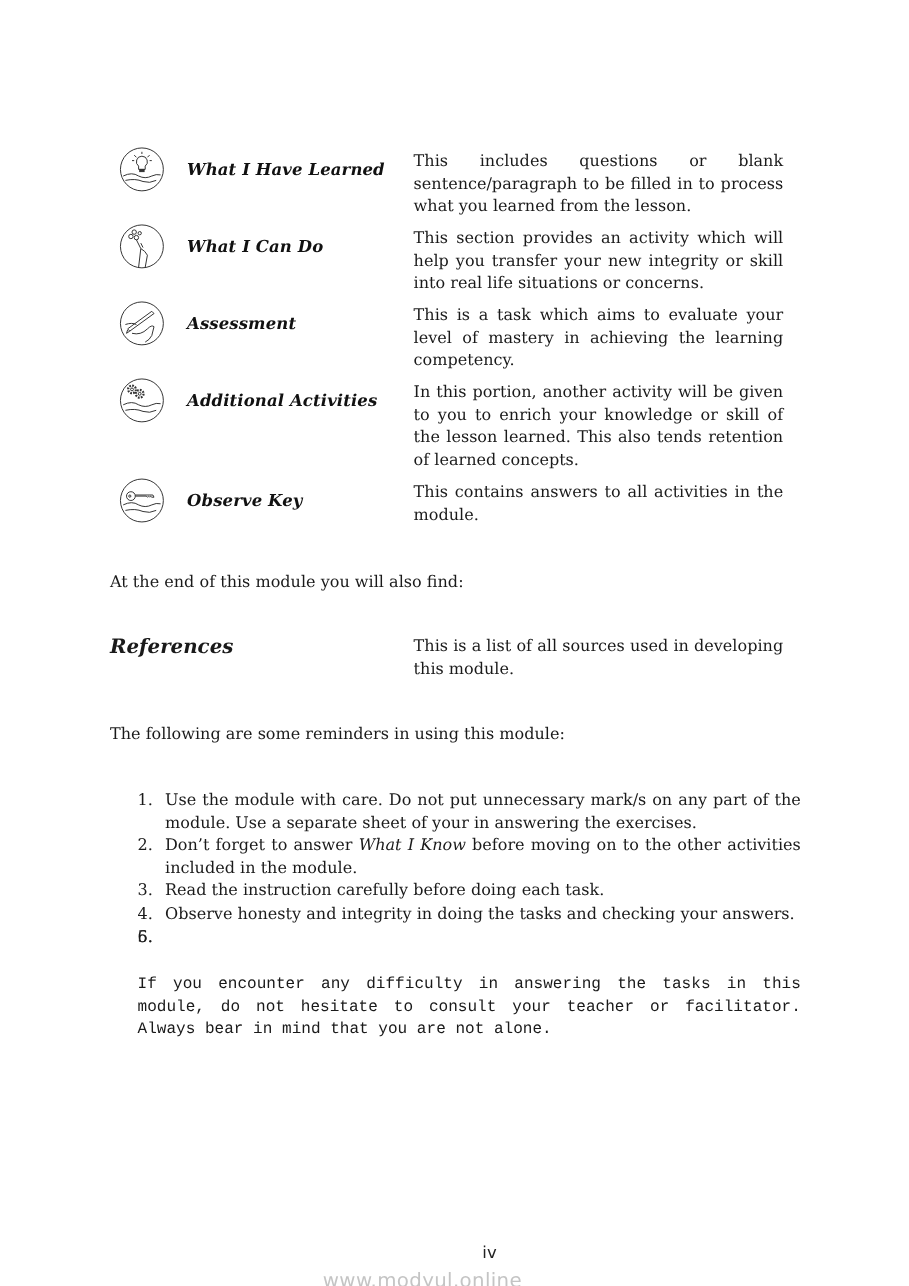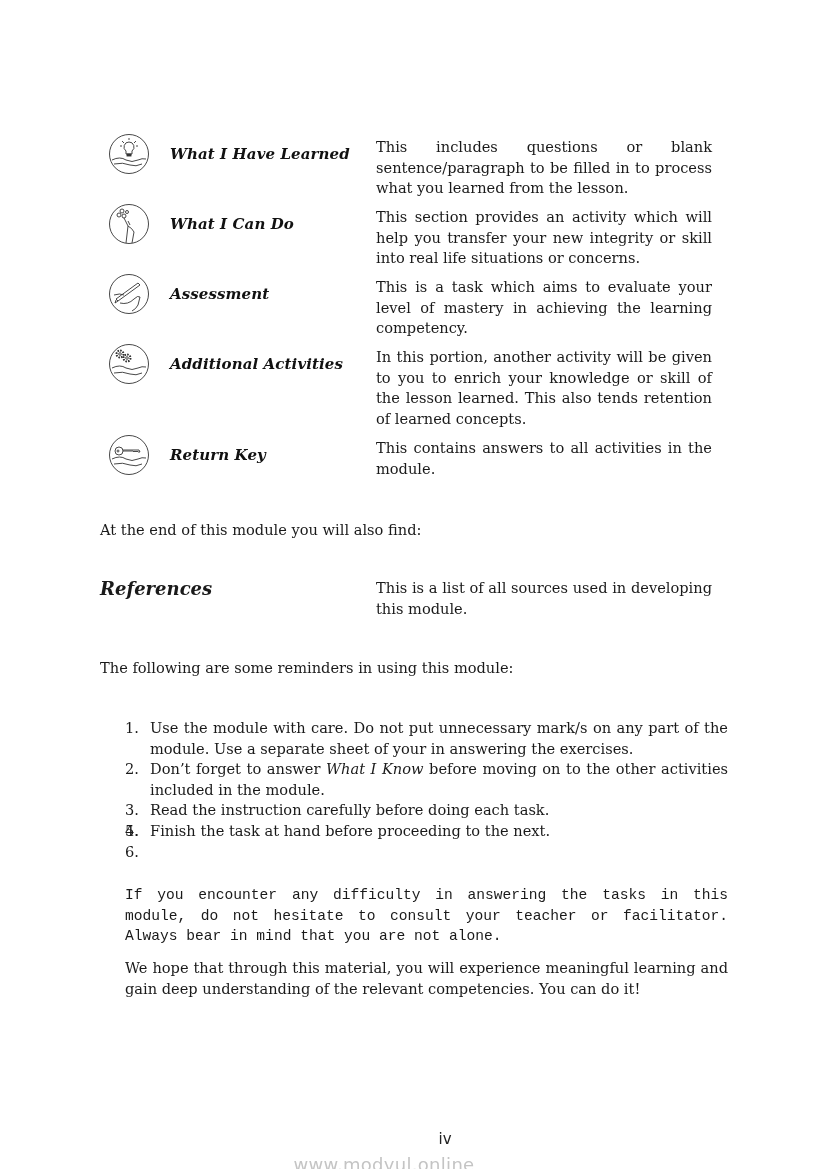--- a/index.html
+++ b/index.html
@@ -128,21 +128,21 @@
     <div class="icon">
       <svg viewBox="0 0 42 42" fill="none" stroke="#333" stroke-width="0.9">
         <circle cx="21" cy="21" r="19.5"></circle>
         <circle cx="11" cy="17" r="4"></circle>
         <circle cx="10" cy="17" r="1"></circle>
         <path d="M15 16 h16 l1 2 h-2 l-1 -1 l-1 1 l-1 -1 l-1 1 l-1 -1 h-10"></path>
         <path d="M4 25 q8 -4 14 0 q6 3 12 0 q4 -2 8 -1"></path>
         <path d="M6 30 q9 -2 16 1 q6 2 12 -1"></path>
       </svg>
     </div>
-    <div class="label">Return Key</div>
+    <div class="label">Observe Key</div>
     <div class="desc" style="top:4px;">This contains answers to all activities in the module.</div>
   </div>
 
   <div class="para" style="left:100px; top:490px;">At the end of this module you will also find:</div>
 
   <div class="refs-label">References</div>
   <div class="refs-desc">This is a list of all sources used in developing this module.</div>
 
   <div class="para" style="left:100px; top:628px;">The following are some reminders in using this module:</div>
 
@@ -154,29 +154,28 @@
     <li>
       <span class="num">2.</span>
       <span>Don’t forget to answer </span><em class="inline">What I Know</em><span> before moving on to the other activities included in the module.</span>
     </li>
     <li>
       <span class="num">3.</span>
       <span>Read the instruction carefully before doing each task.</span>
     </li>
     <li>
       <span class="num">4.</span>
+      <span>Observe honesty and integrity in doing the tasks and checking your answers.</span>
     </li>
     <li>
       <span class="num">5.</span>
-      <span>Finish the task at hand before proceeding to the next.</span>
     </li>
     <li>
       <span class="num">6.</span>
     </li>
   </ol>
 
   <div class="closing" style="top:855px;font-family:Liberation Mono, monospace;">If you encounter any difficulty in answering the tasks in this module, do not hesitate to consult your teacher or facilitator. Always bear in mind that you are not alone.</div>
-  <div class="closing" style="top:928px;">We hope that through this material, you will experience meaningful learning and gain deep understanding of the relevant competencies. You can do it!</div>
 
   <div class="page-num">iv</div>
   <div class="watermark">www.modyul.online</div>
 
 </div>
 
 </body></html>

